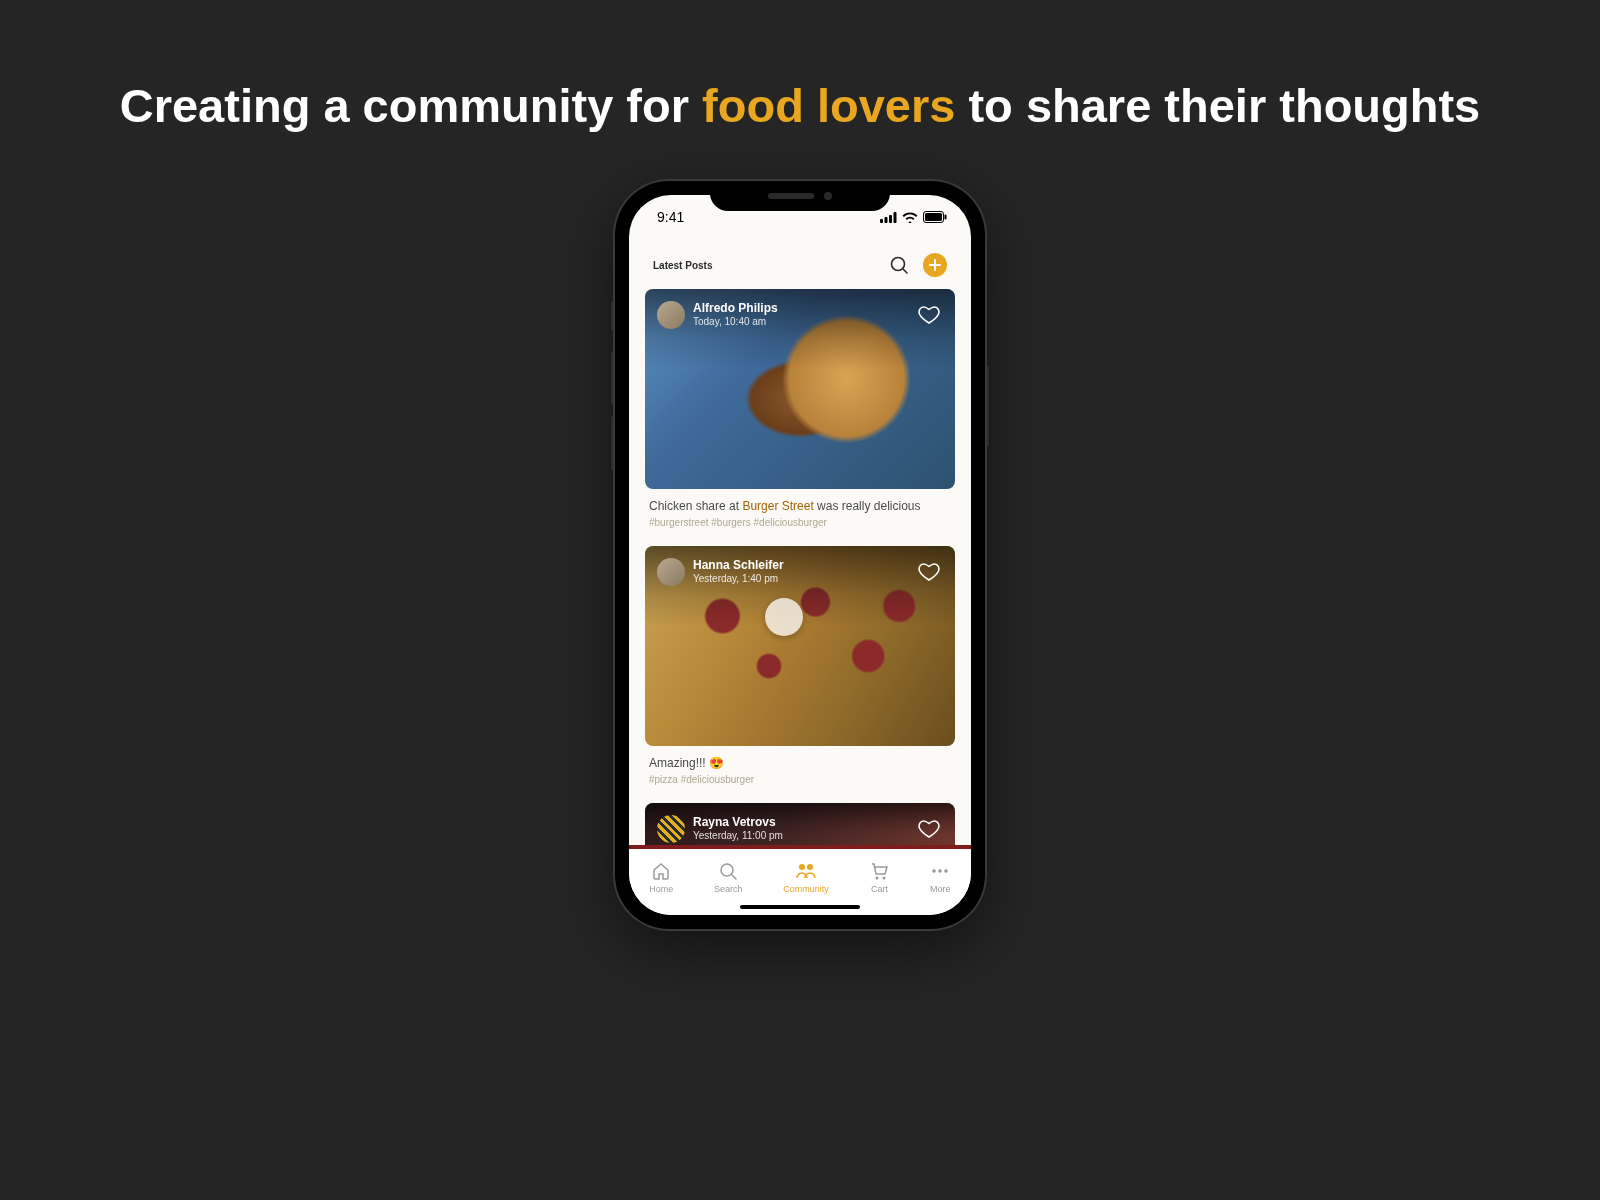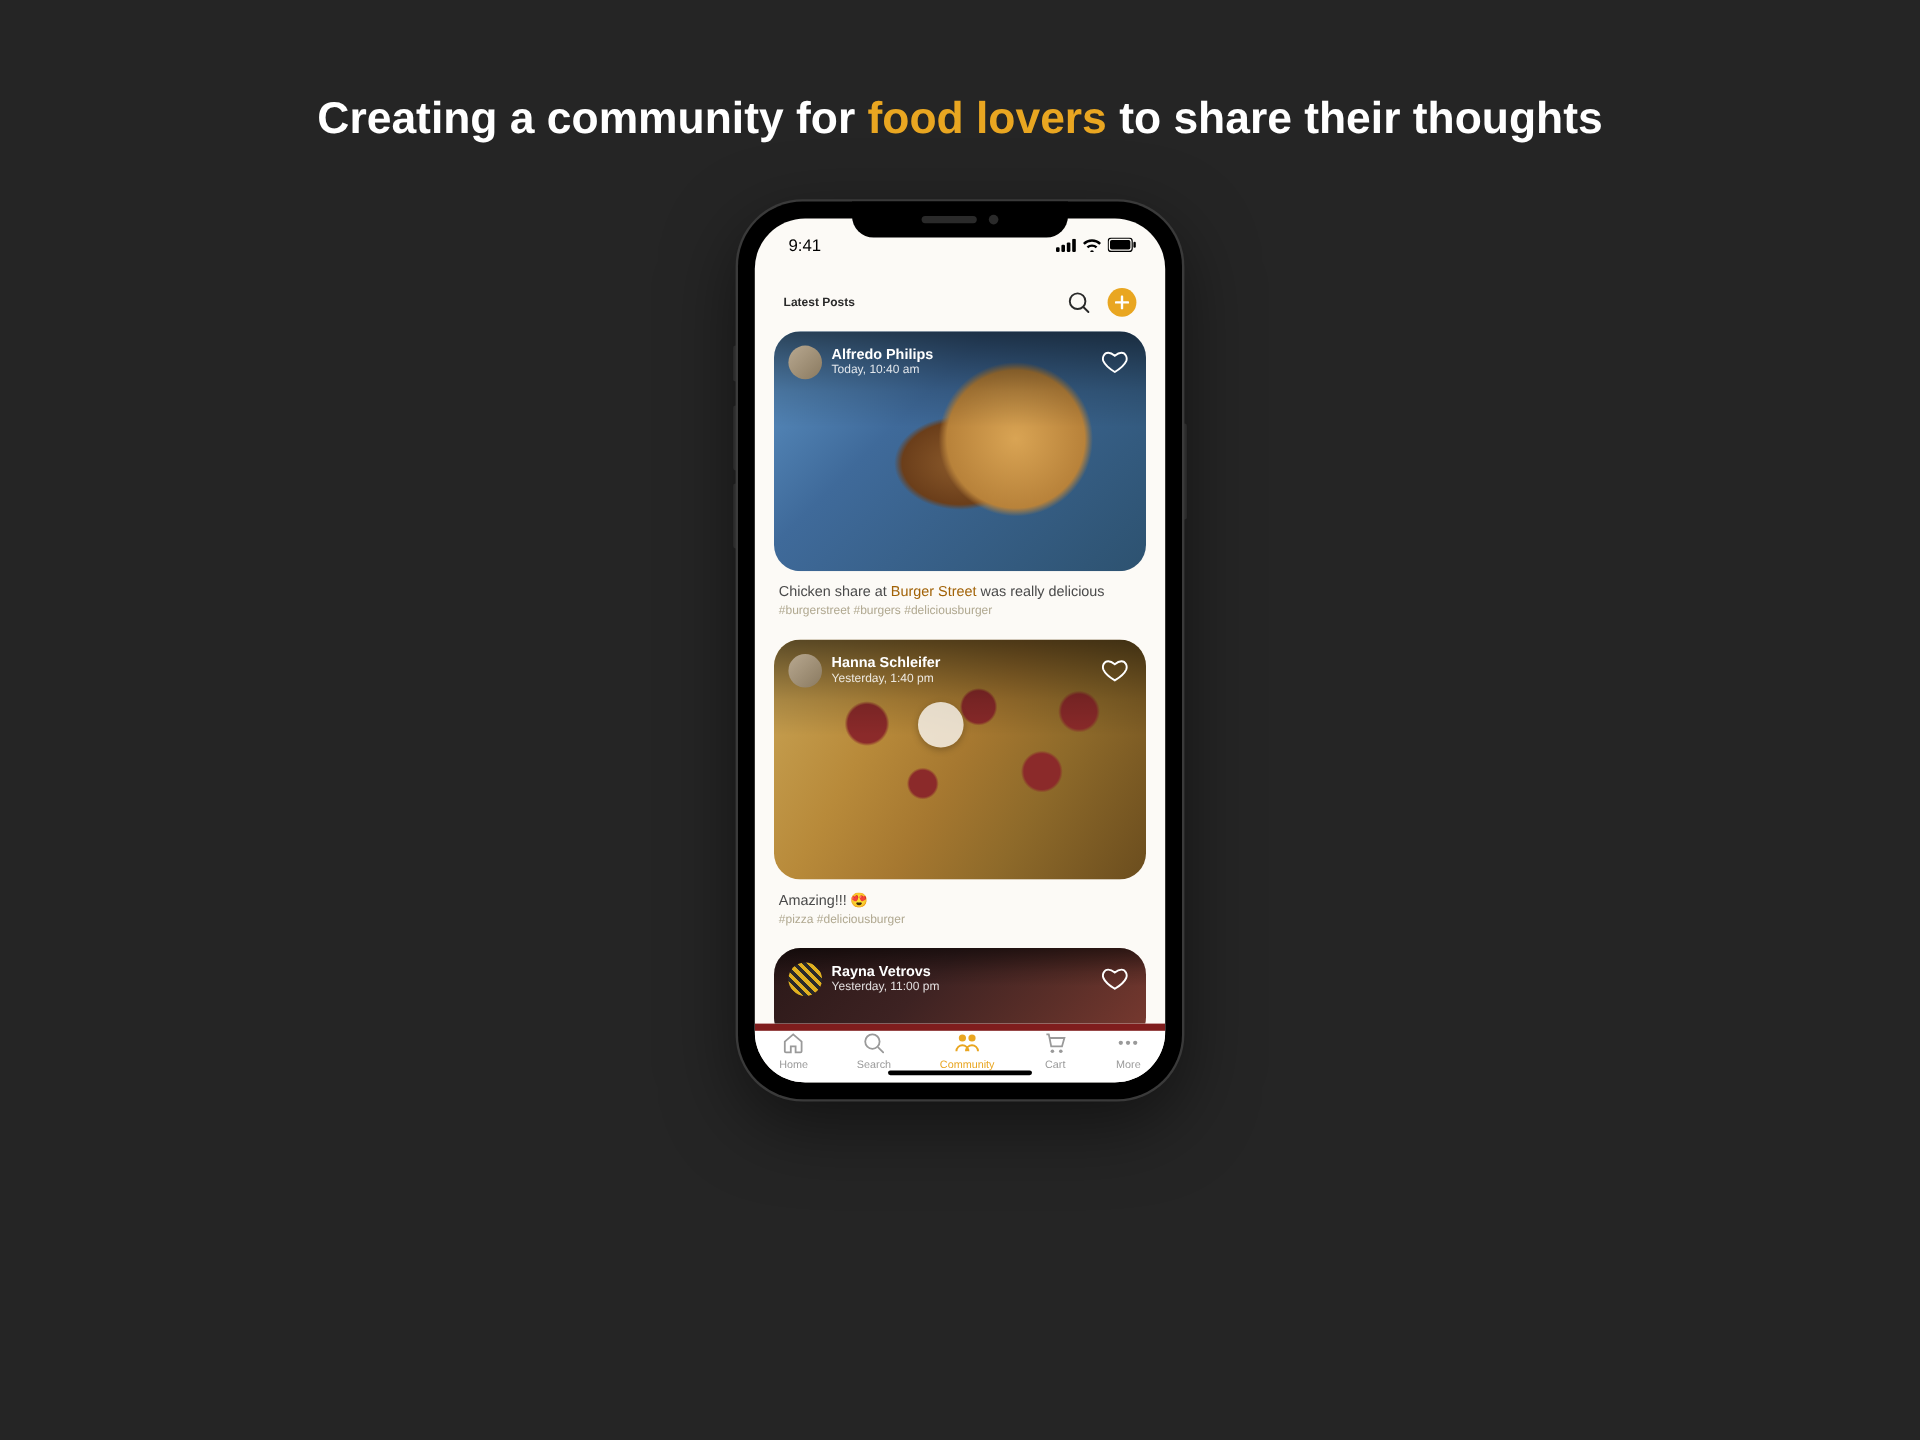--- a/index.html
+++ b/index.html
@@ -1,17 +1,17 @@
 <!DOCTYPE html>
 <html><head>
 <meta charset="utf-8">
 <style>
 *{margin:0;padding:0;box-sizing:border-box;font-family:-apple-system,BlinkMacSystemFont,"Segoe UI",Arial,sans-serif}
 body{background:#252525;width:1600px;height:1200px;display:flex;flex-direction:column;align-items:center;overflow:hidden}
-.headline{color:#fff;font-size:37px;font-weight:800;margin-top:78px;}
+.headline{color:#fff;font-size:47px;font-weight:800;margin-top:78px;}
 .headline .hilite{color:#e9a621}
 .phone-wrap{margin-top:48px;position:relative}
 .phone-frame{width:370px;height:748px;background:#000;border-radius:54px;padding:14px;box-shadow:0 0 0 2px #3a3a3a,0 20px 60px rgba(0,0,0,.5);position:relative}
 .screen{width:100%;height:100%;background:#fcfaf6;border-radius:42px;overflow:hidden;position:relative;display:flex;flex-direction:column}
 .notch{position:absolute;top:0;left:50%;transform:translateX(-50%);width:180px;height:30px;background:#000;border-radius:0 0 18px 18px;z-index:10;display:flex;align-items:center;justify-content:center}
 .notch::before{content:"";width:46px;height:6px;background:#2a2a2a;border-radius:3px}
 .notch::after{content:"";width:8px;height:8px;background:#2a2a2a;border-radius:50%;margin-left:10px}
 .side-btn{position:absolute;background:#3a3a3a;border-radius:2px}
 .btn-l1{left:-4px;top:120px;width:4px;height:30px}
 .btn-l2{left:-4px;top:170px;width:4px;height:54px}
@@ -21,21 +21,21 @@
 .status-right{display:flex;gap:5px;align-items:center}
 .signal-icon,.wifi-icon,.battery-icon{display:inline-block}
 .signal-icon svg,.wifi-icon svg,.battery-icon svg{display:block}
 .header{display:flex;align-items:center;justify-content:space-between;padding:14px 24px 12px}
 .header-title{font-size:10px;font-weight:600;color:#2a2a2a}
 .header-actions{display:flex;gap:14px;align-items:center}
 .search-icon-btn svg{display:block}
 .add-btn{width:24px;height:24px;border-radius:50%;background:#e9a621;display:flex;align-items:center;justify-content:center;color:#fff;font-size:16px;font-weight:700;line-height:1}
 .feed{flex:1;overflow:hidden;padding:0 16px}
 .card{margin-bottom:18px}
-.card-img{width:100%;height:200px;border-radius:22px;position:relative;overflow:hidden}
+.card-img{width:100%;height:200px;border-radius:8px;position:relative;overflow:hidden}
 .card-img.third{height:80px}
 .burger-bg{background:
   radial-gradient(circle at 65% 45%, #d9a454 0%, #b8823a 25%, transparent 28%),
   radial-gradient(ellipse at 50% 55%, #8b5a2b 0%, #6b3e1a 22%, transparent 25%),
   linear-gradient(135deg,#5e94c6 0%,#3f6a9a 35%,#2d5270 100%);
 }
 .pizza-bg{background:
   radial-gradient(circle at 25% 35%, #8b2a2a 0%, #8b2a2a 6%, transparent 7%),
   radial-gradient(circle at 55% 28%, #8b2a2a 0%, #8b2a2a 6%, transparent 7%),
   radial-gradient(circle at 40% 60%, #8b2a2a 0%, #8b2a2a 5%, transparent 6%),
@@ -50,21 +50,21 @@
 .avatar{width:28px;height:28px;border-radius:50%;background:linear-gradient(135deg,#b8a890,#8a7a60);flex-shrink:0}
 .avatar.stripe{background:repeating-linear-gradient(45deg,#e0b020,#e0b020 3px,#2a2a2a 3px,#2a2a2a 6px)}
 .author-meta{display:flex;flex-direction:column;line-height:1.25}
 .author-name{font-size:12px;font-weight:600;color:#fff}
 .author-time{font-size:10px;color:rgba(255,255,255,.85)}
 .heart-btn{width:28px;height:28px;display:flex;align-items:center;justify-content:center}
 .caption{margin-top:10px;font-size:12px;color:#4a4a4a;padding:0 4px}
 .caption .place{color:#a16207;font-weight:400}
 .hashtags{margin-top:4px;font-size:10px;color:#b0a890;padding:0 4px}
 .touch-dot{position:absolute;top:52px;left:120px;width:38px;height:38px;border-radius:50%;background:rgba(255,255,255,.75);box-shadow:0 2px 6px rgba(0,0,0,.25)}
-.tabbar{height:49px;background:#fff;border-top:6px solid #7f1d1d;display:flex;justify-content:space-around;align-items:center;padding-bottom:10px}
+.tabbar{height:70px;background:#fff;border-top:4px solid #7f1d1d;display:flex;justify-content:space-around;align-items:center;padding-bottom:10px}
 .tab{display:flex;flex-direction:column;align-items:center;gap:3px;color:#9a9a9a;font-size:9px}
 .tab.active{color:#e9a621}
 .tab svg{display:block}
 .home-indicator{position:absolute;bottom:6px;left:50%;transform:translateX(-50%);width:120px;height:4px;border-radius:2px;background:#000}
 </style>
 </head>
 <body>
 
 <div class="headline">
   <span>Creating a community for </span><span class="hilite">food lovers</span><span> to share their thoughts</span>

